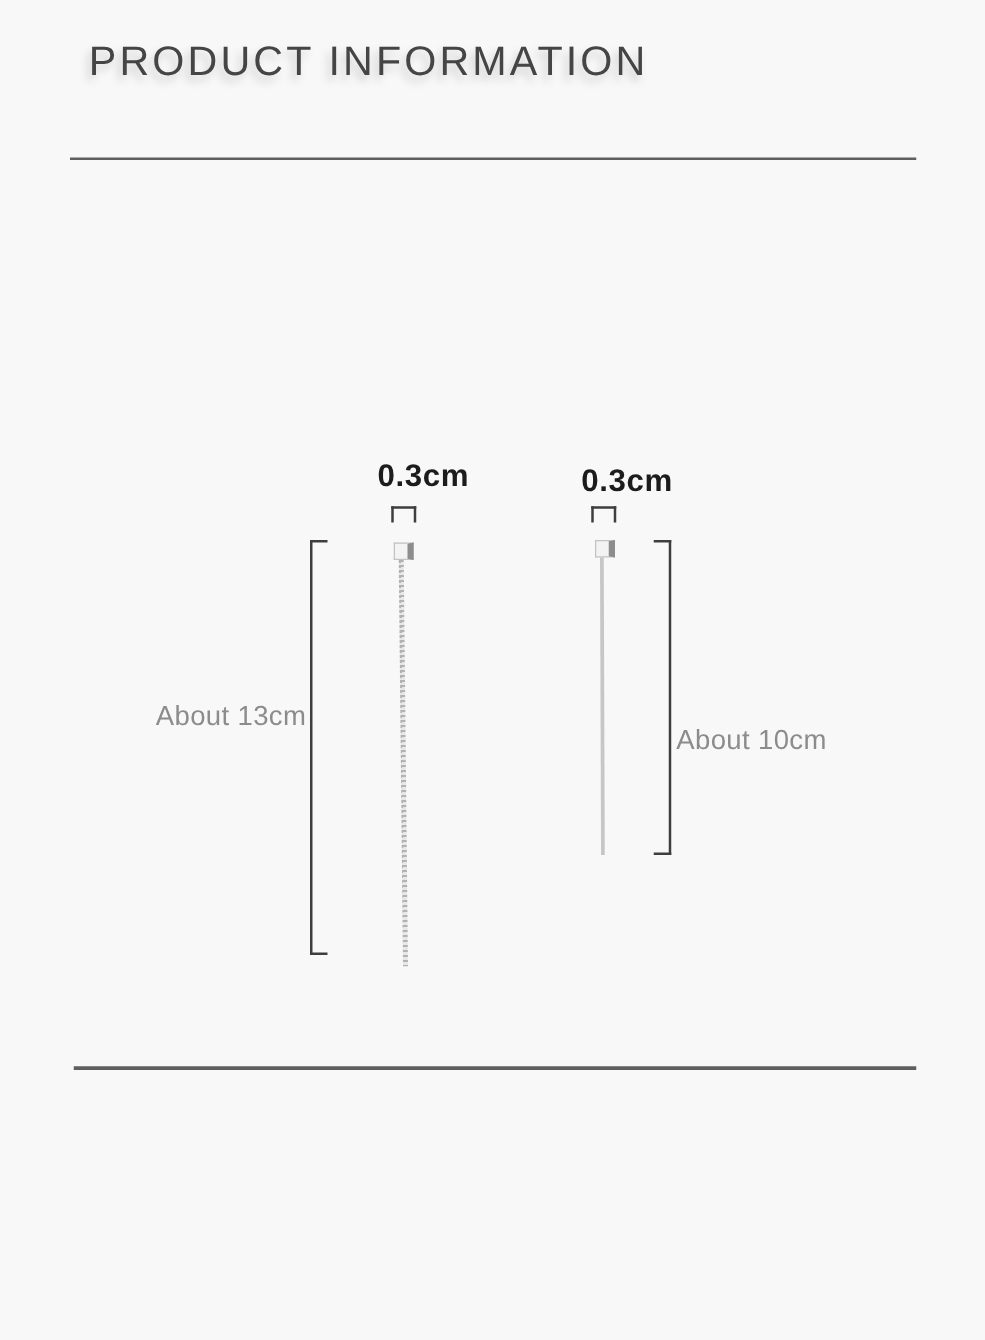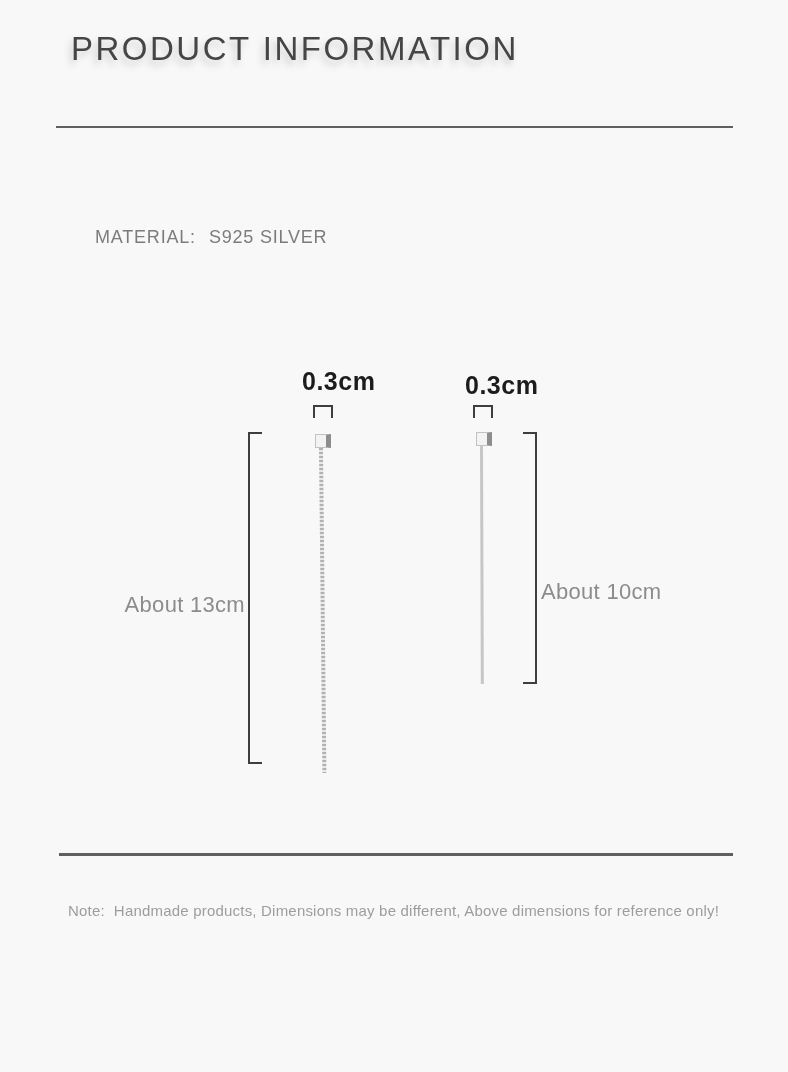--- a/index.html
+++ b/index.html
@@ -118,21 +118,21 @@
     border-bottom: 2px solid var(--bracket, #3e3e3e);
   }
 
   .length-label {
     position: absolute;
     font-size: 22px;
     letter-spacing: 0.3px;
     color: var(--secondary-text, #8c8c8c);
     white-space: nowrap;
   }
-  .ll-left  { right: 543px; top: 592px; }
+  .ll-left  { right: 543px; top: 560px; }
   .ll-right { left: 541px; top: 579px; text-align: center; }
 
   .note {
     position: absolute;
     left: 68px;
     top: 902px;
     display: flex;
     gap: 9px;
     font-size: 15px;
     letter-spacing: 0.2px;
@@ -142,24 +142,20 @@
 </style>
 </head>
 <body>
 
 <div class="canvas">
 
   <h1 class="title">PRODUCT INFORMATION</h1>
 
   <div class="divider divider-top"></div>
 
-  <div class="material">
-    <span>MATERIAL:</span>
-    <span>S925 SILVER</span>
-  </div>
 
   <div class="width-label wl-left">0.3cm</div>
   <div class="width-label wl-right">0.3cm</div>
 
   <div class="wbracket wb-left"></div>
   <div class="wbracket wb-right"></div>
 
   <div class="stud stud-left"></div>
   <div class="chain chain-left"></div>
 
@@ -167,18 +163,14 @@
   <div class="chain chain-right"></div>
 
   <div class="lbracket lb-left"></div>
   <div class="lbracket lb-right"></div>
 
   <div class="length-label ll-left">About 13cm</div>
   <div class="length-label ll-right">About 10cm</div>
 
   <div class="divider divider-bottom"></div>
 
-  <div class="note">
-    <span>Note:</span>
-    <span>Handmade products, Dimensions may be different, Above dimensions for reference only!</span>
-  </div>
 
 </div>
 
 </body></html>

